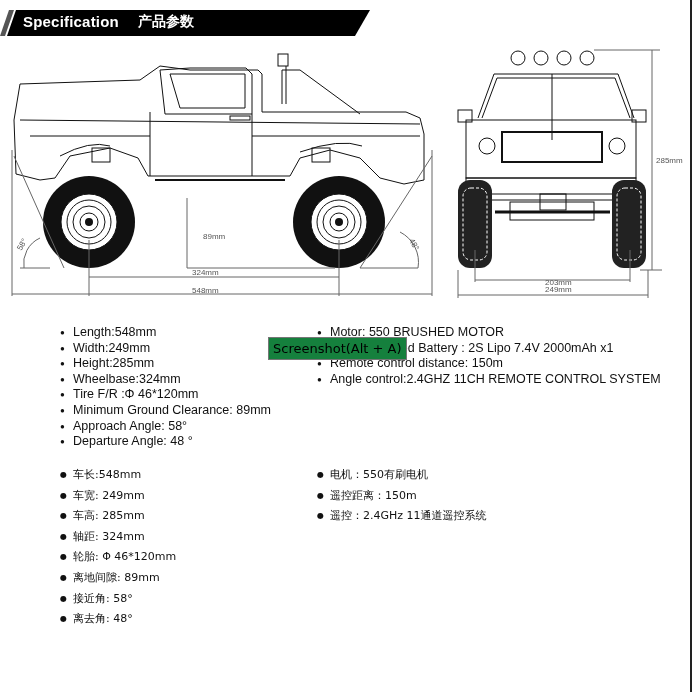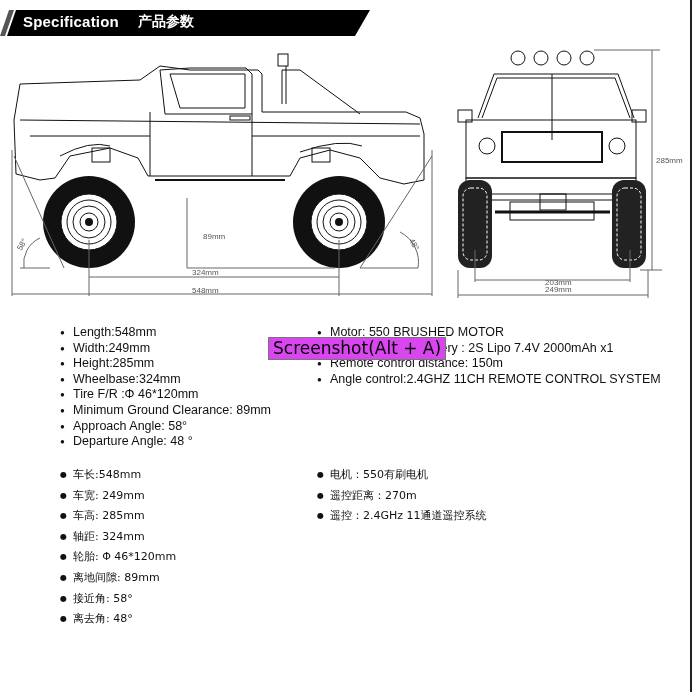--- a/index.html
+++ b/index.html
@@ -10,21 +10,21 @@
   .header-title { position:absolute; left:23px; top:3px; font-weight:bold; font-size:15px; color:#fff; letter-spacing:0.2px; }
   .header-cn { position:absolute; left:138px; top:3px; font-weight:bold; font-size:14px; color:#fff; font-family:"DejaVu Sans", sans-serif; }
   .drawing { position:absolute; left:0; top:40px; width:690px; height:262px; }
   .dim { position:absolute; font-size:8px; color:#555; font-family:"Liberation Sans", sans-serif; }
   .en-list { position:absolute; top:325px; margin:0; padding:0; list-style:none; font-size:12.5px; line-height:15.6px; }
   .en-list li { position:relative; padding-left:13px; white-space:nowrap; }
   .en-list li::before { content:"●"; position:absolute; left:0; top:0; font-size:8px; }
   .cn-list { position:absolute; top:465px; margin:0; padding:0; list-style:none; font-size:11px; line-height:20.6px; font-family:"DejaVu Sans", sans-serif; }
   .cn-list li { position:relative; padding-left:13px; white-space:nowrap; }
   .cn-list li::before { content:"●"; position:absolute; left:0; top:0; font-size:8px; }
-  .tooltip { position:absolute; left:268px; top:337px; height:21px; padding:0 4px; background:#d946ef; border:1px solid #767676; font-family:"DejaVu Sans", sans-serif; font-size:17px; line-height:21px; color:#000; white-space:nowrap; }
+  .tooltip { position:absolute; left:268px; top:337px; height:21px; padding:0 4px; background:#15803d; border:1px solid #767676; font-family:"DejaVu Sans", sans-serif; font-size:13px; line-height:21px; color:#000; white-space:nowrap; }
 </style>
 </head>
 <body>
 
 <div class="right-border"></div>
 
 <div class="header">
   <svg width="380" height="26">
     <polygon points="0,26 9,0 14,0 5,26" fill="#555"></polygon>
     <polygon points="7,26 16,0 370,0 355,26" fill="#000"></polygon>
@@ -160,17 +160,17 @@
   <li>车高: 285mm</li>
   <li>轴距: 324mm</li>
   <li>轮胎: Φ 46*120mm</li>
   <li>离地间隙: 89mm</li>
   <li>接近角: 58°</li>
   <li>离去角: 48°</li>
 </ul>
 
 <ul class="cn-list" style="left:317px;">
   <li>电机：550有刷电机</li>
-  <li>遥控距离：270m</li>
+  <li>遥控距离：150m</li>
   <li>遥控：2.4GHz 11通道遥控系统</li>
 </ul>
 
 <div class="tooltip">Screenshot(Alt + A)</div>
 
 </body></html>

